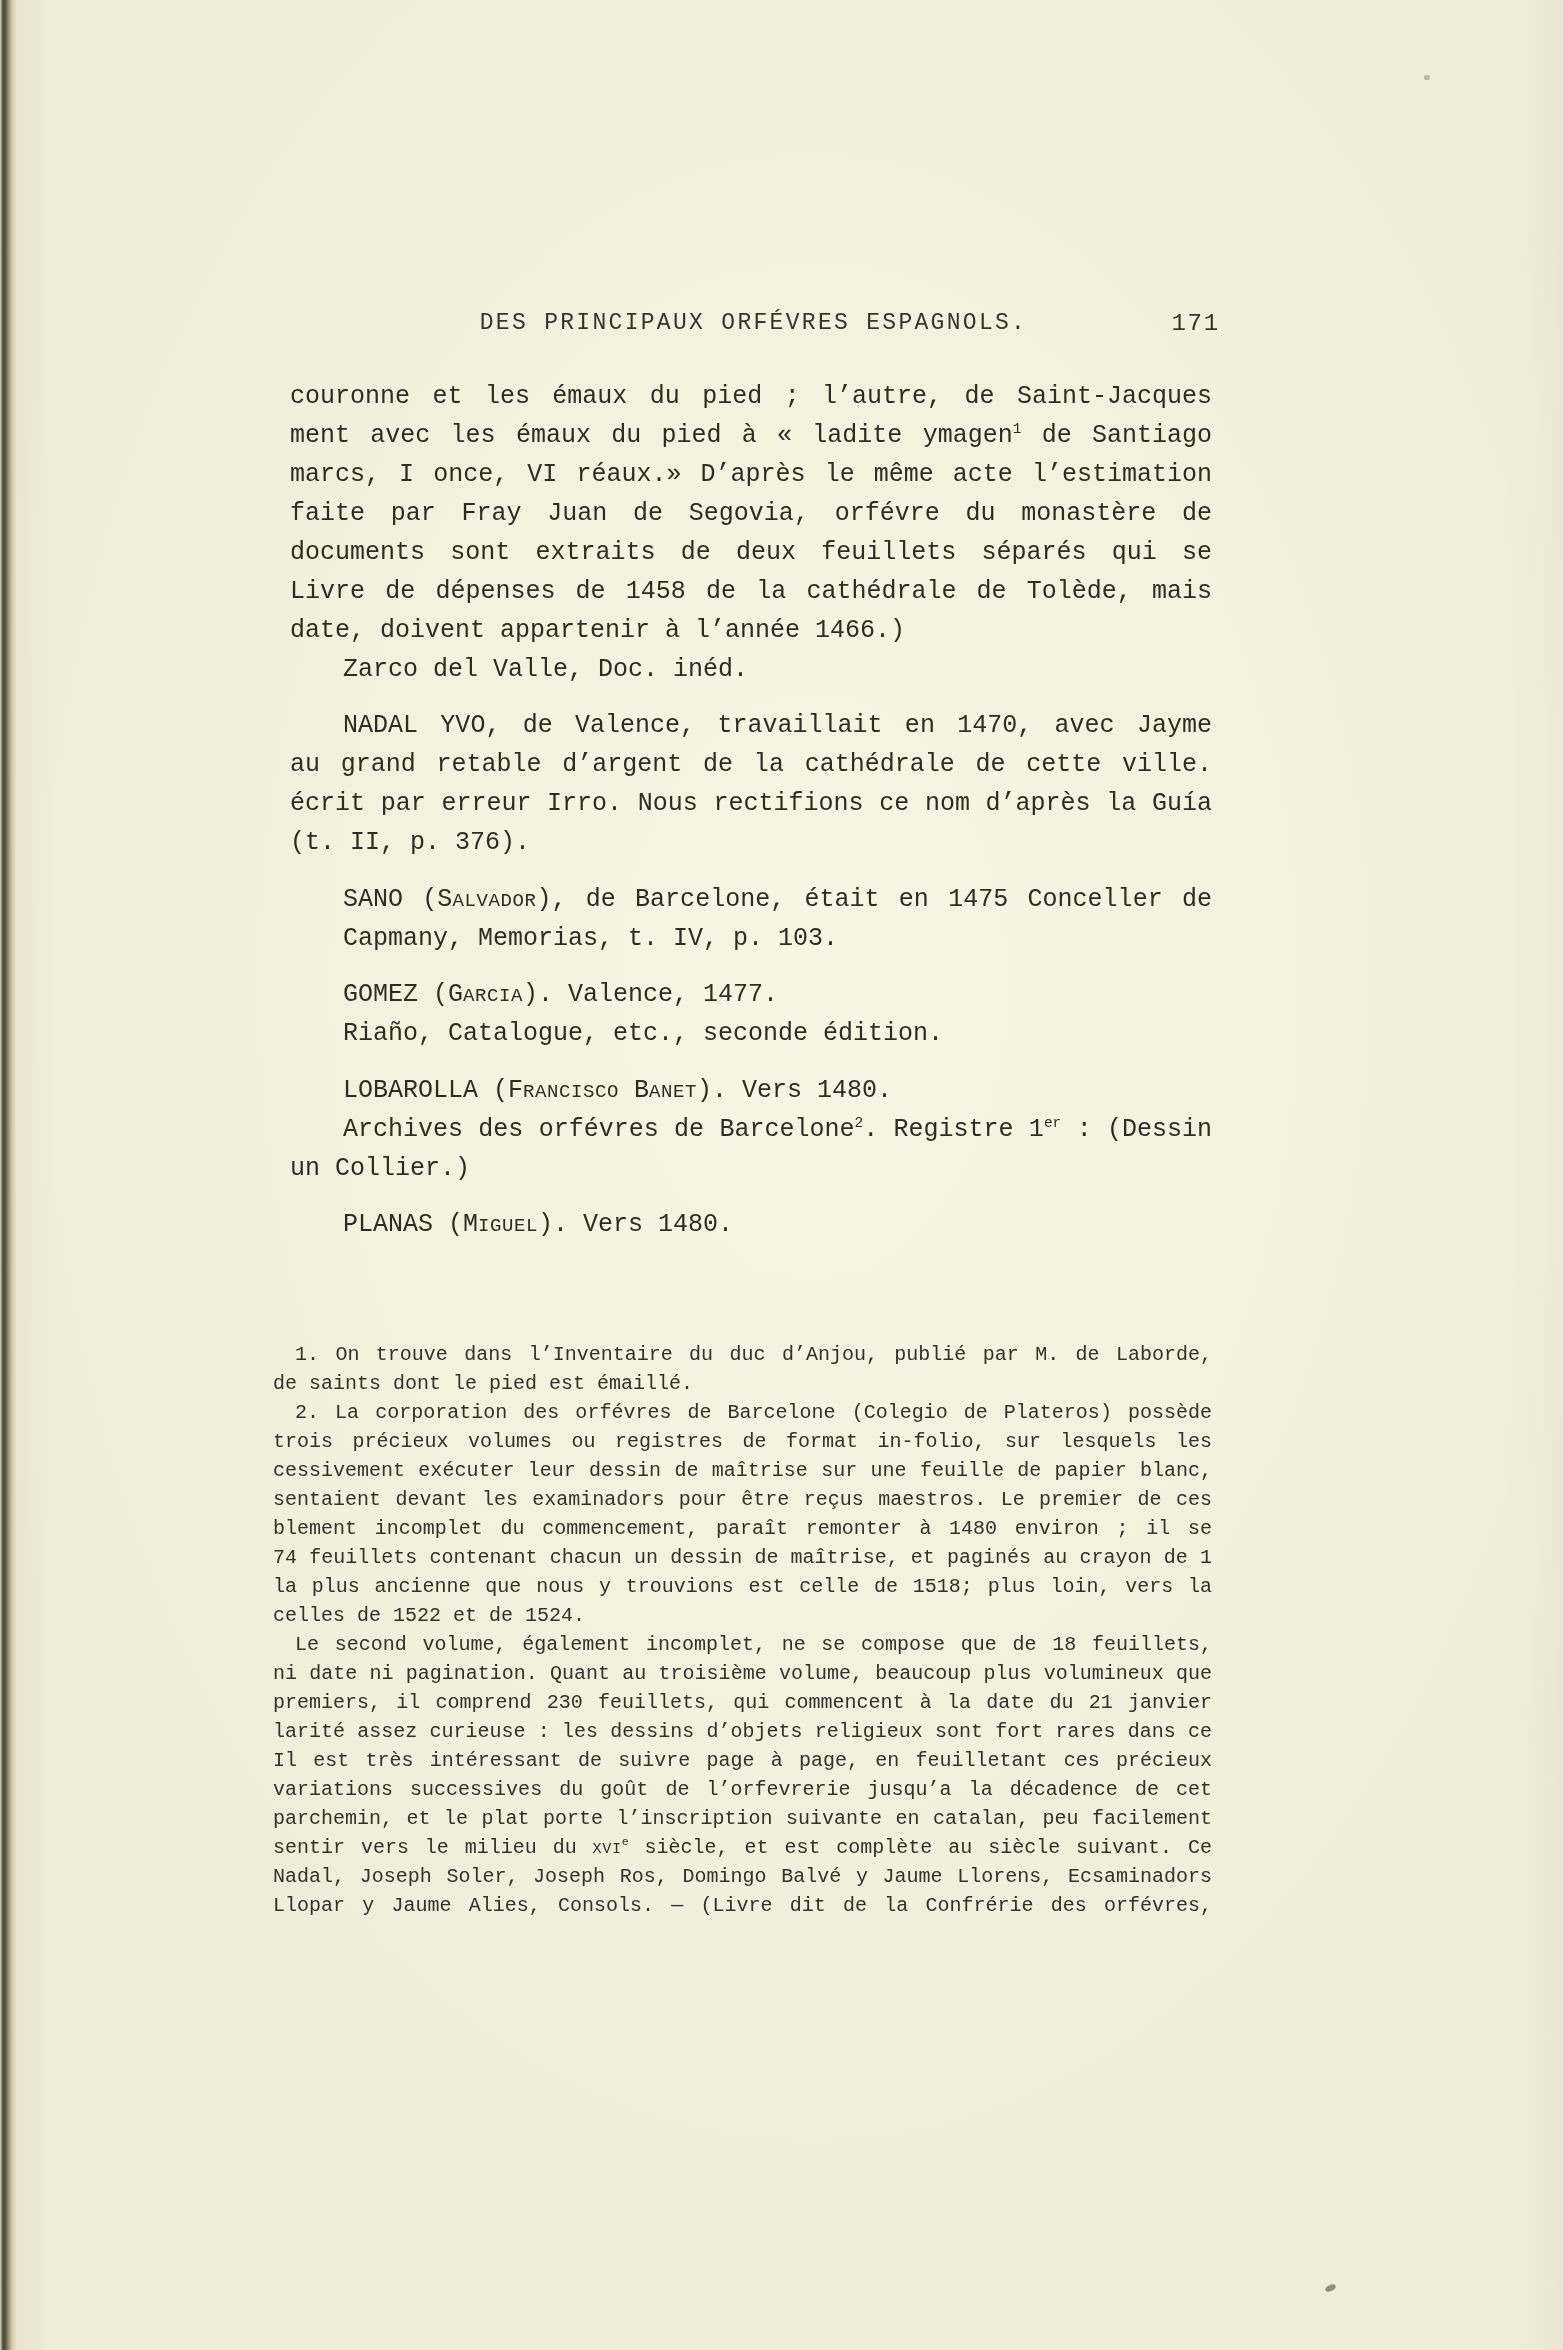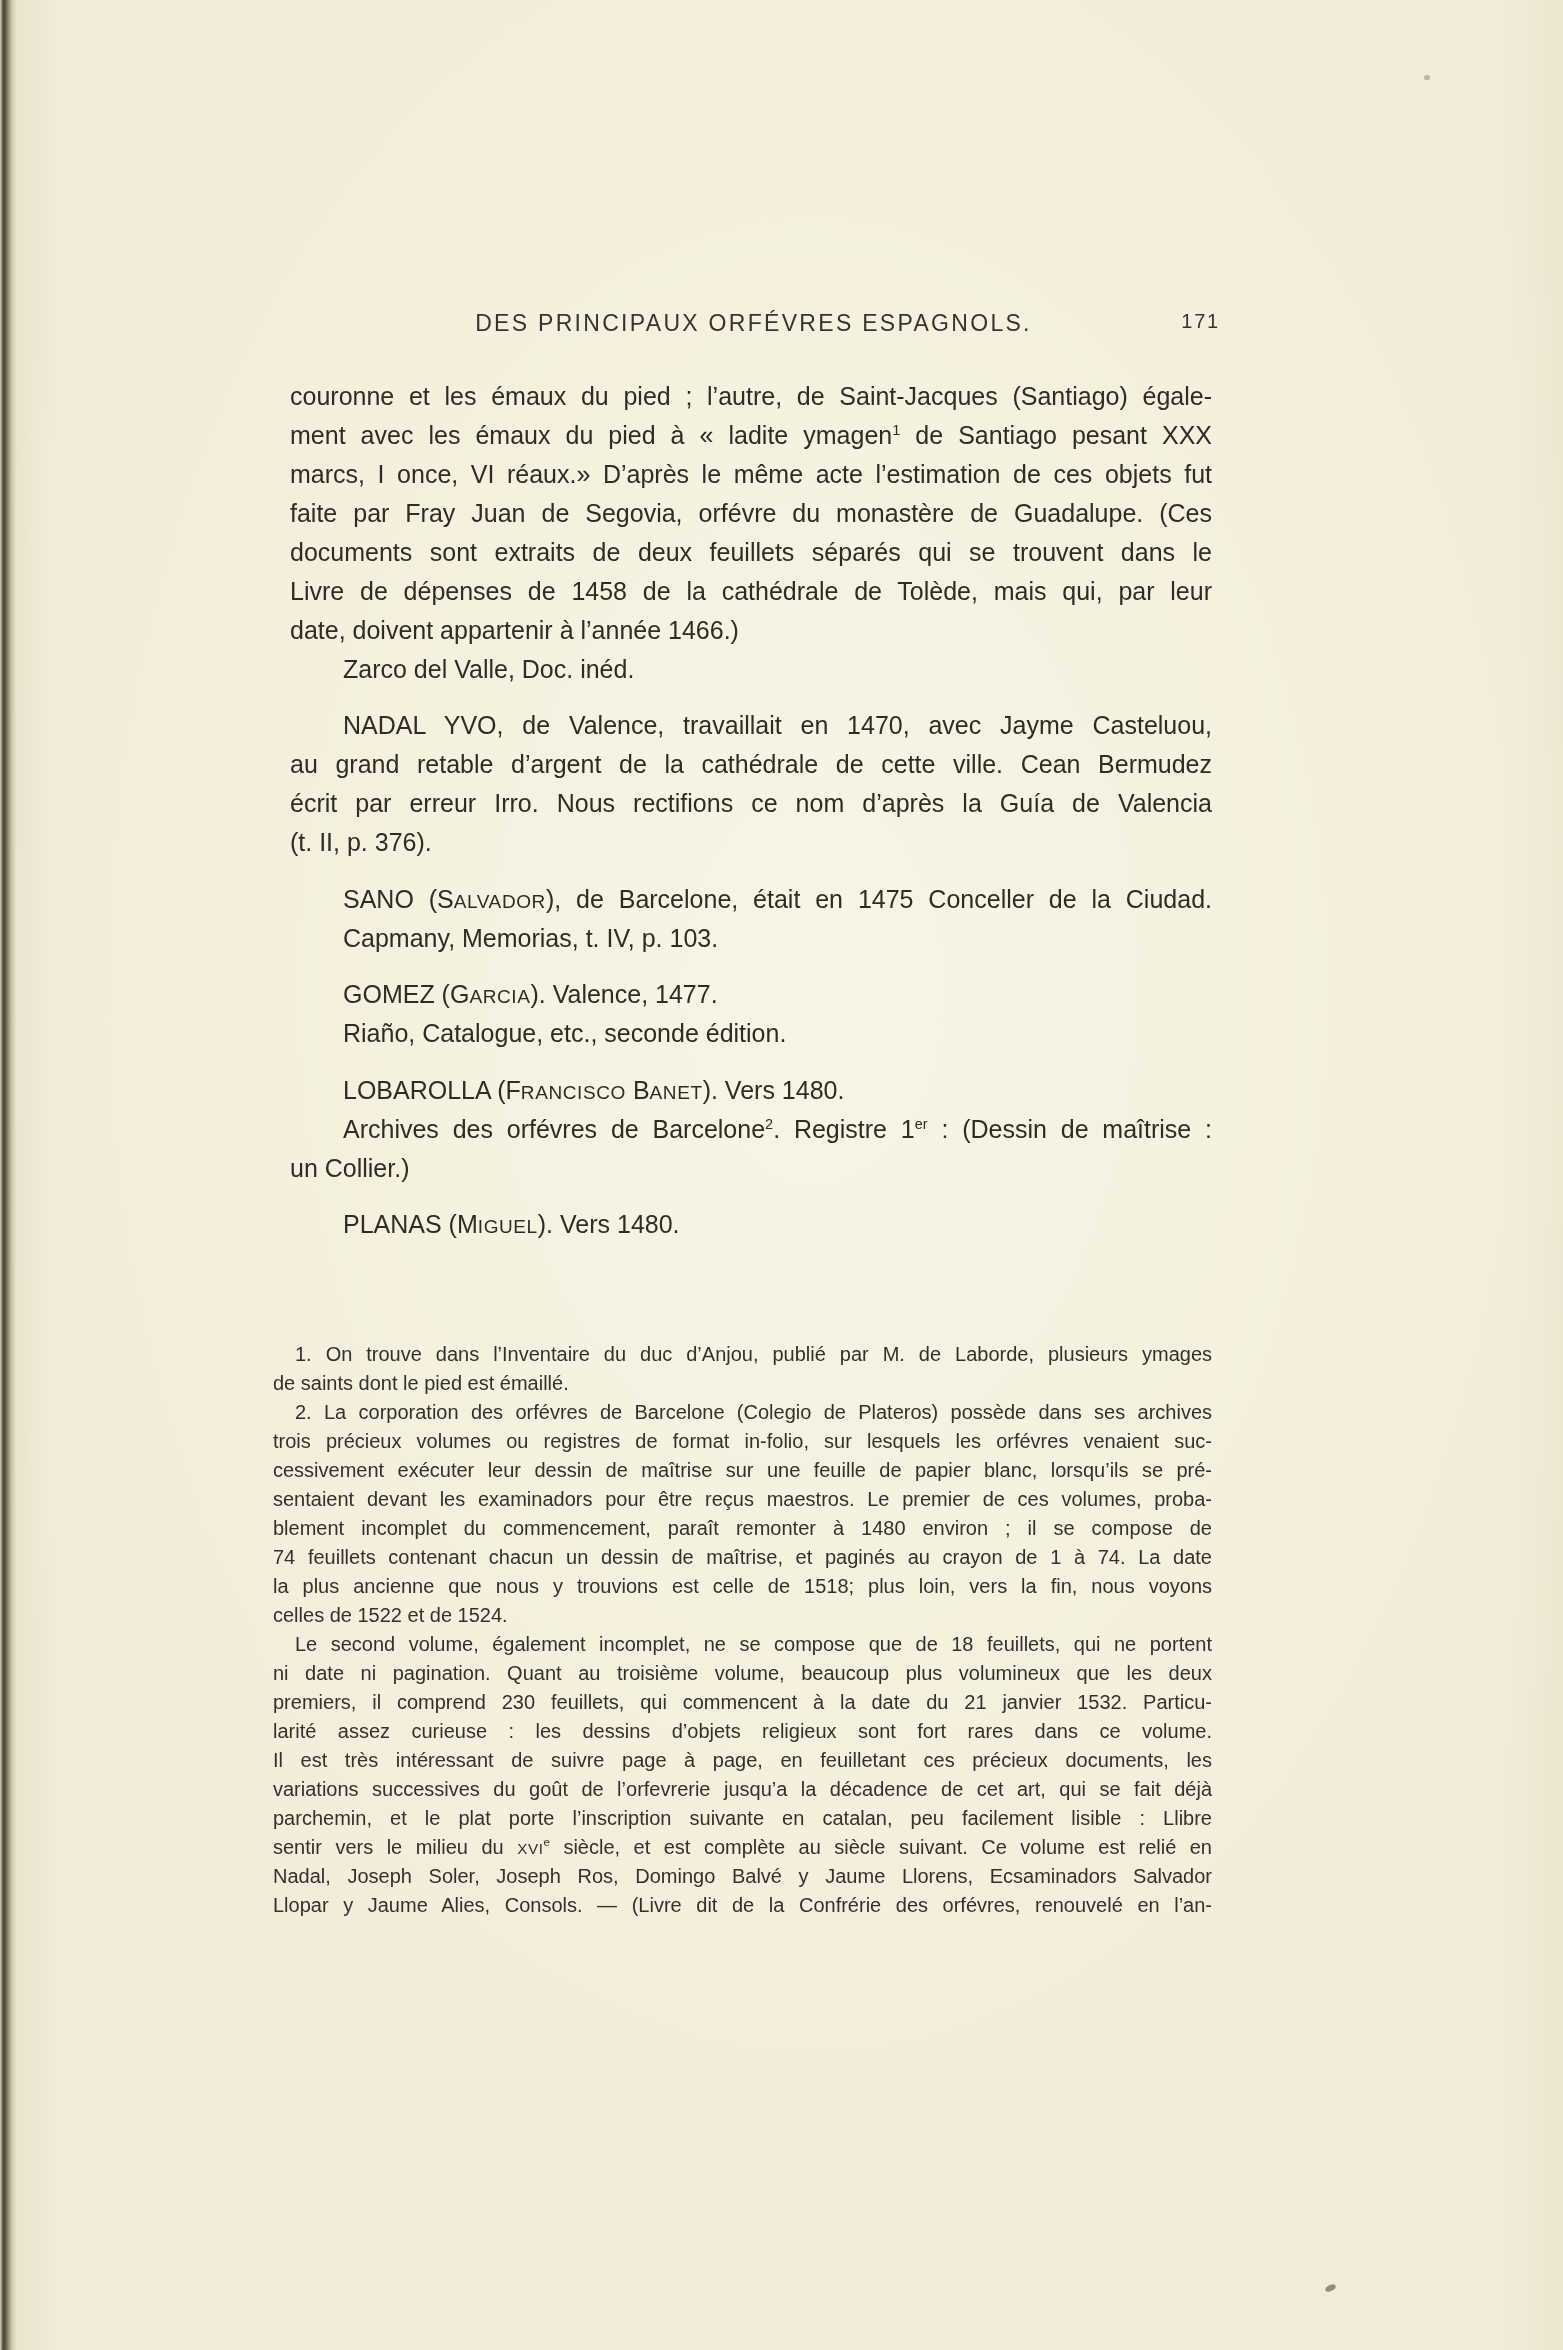--- a/index.html
+++ b/index.html
@@ -5,41 +5,41 @@
   html,body { margin:0; padding:0; background:#888; }
   #page {
     position:relative;
     width:1564px; height:2351px;
     margin:0 auto;
     background:
       radial-gradient(ellipse 1286px 1928px at 52% 42%, rgba(255,253,240,0.55), rgba(255,253,240,0) 70%),
       linear-gradient(90deg, #e6e0c9 0px, #f1ecd8 55px, #f1ecd8 1506px, #ece6d0 1564px),
       #f1ecd8;
     overflow:hidden;
-    font-family:Liberation Sans, sans-serif;
+    font-family:Liberation Mono, monospace;
     color:#2f2b23;
   }
   
   .binding {
     position:absolute; left:0; top:0; bottom:0; width:16.5px;
     background:linear-gradient(90deg,
       #dcd8c4 0px, #56533f 2.8px, #4f4c3a 4.6px, #6f6a55 6.4px,
       #a49d82 9.2px, #cfc9ad 12px, rgba(241,236,216,0) 16.5px);
   }
   .header {
     position:absolute; left:287px; top:310px; width:933px; height:31px;
   }
   .running-title {
     position:absolute; left:0; right:0; text-align:center;
     font-size:23px; letter-spacing:2.3px; color:#38342b;
     font-variant:normal;
   }
   .page-number {
     position:absolute; right:0; top:0;
-    font-size:20px; letter-spacing:1.8px; color:#38342b;
+    font-size:24px; letter-spacing:1.8px; color:#38342b;
   }
   .body-text {
     position:absolute; left:290px; top:377px; width:922px;
     font-size:25px; color:#302c24;
   }
   .footnotes {
     position:absolute; left:273px; top:1340px; width:939px;
     font-size:20px; color:#34302a;
   }
   .para { margin:0; }

